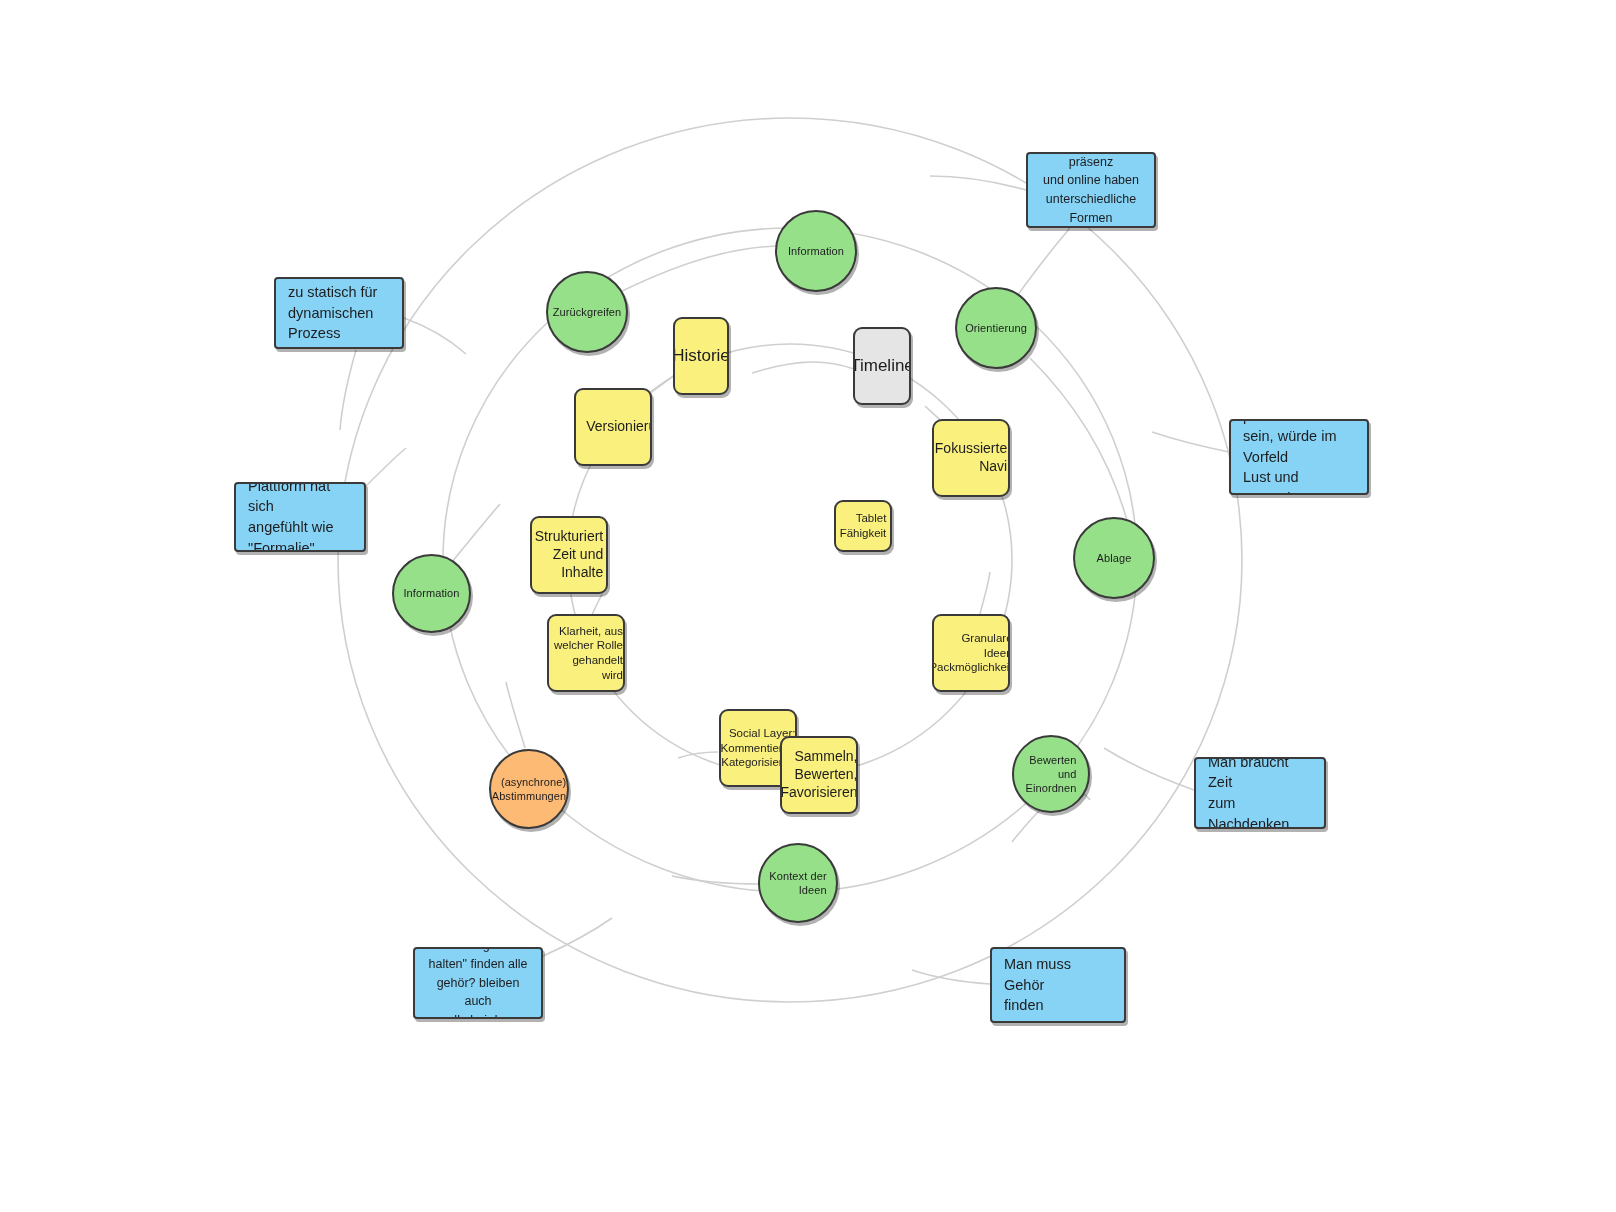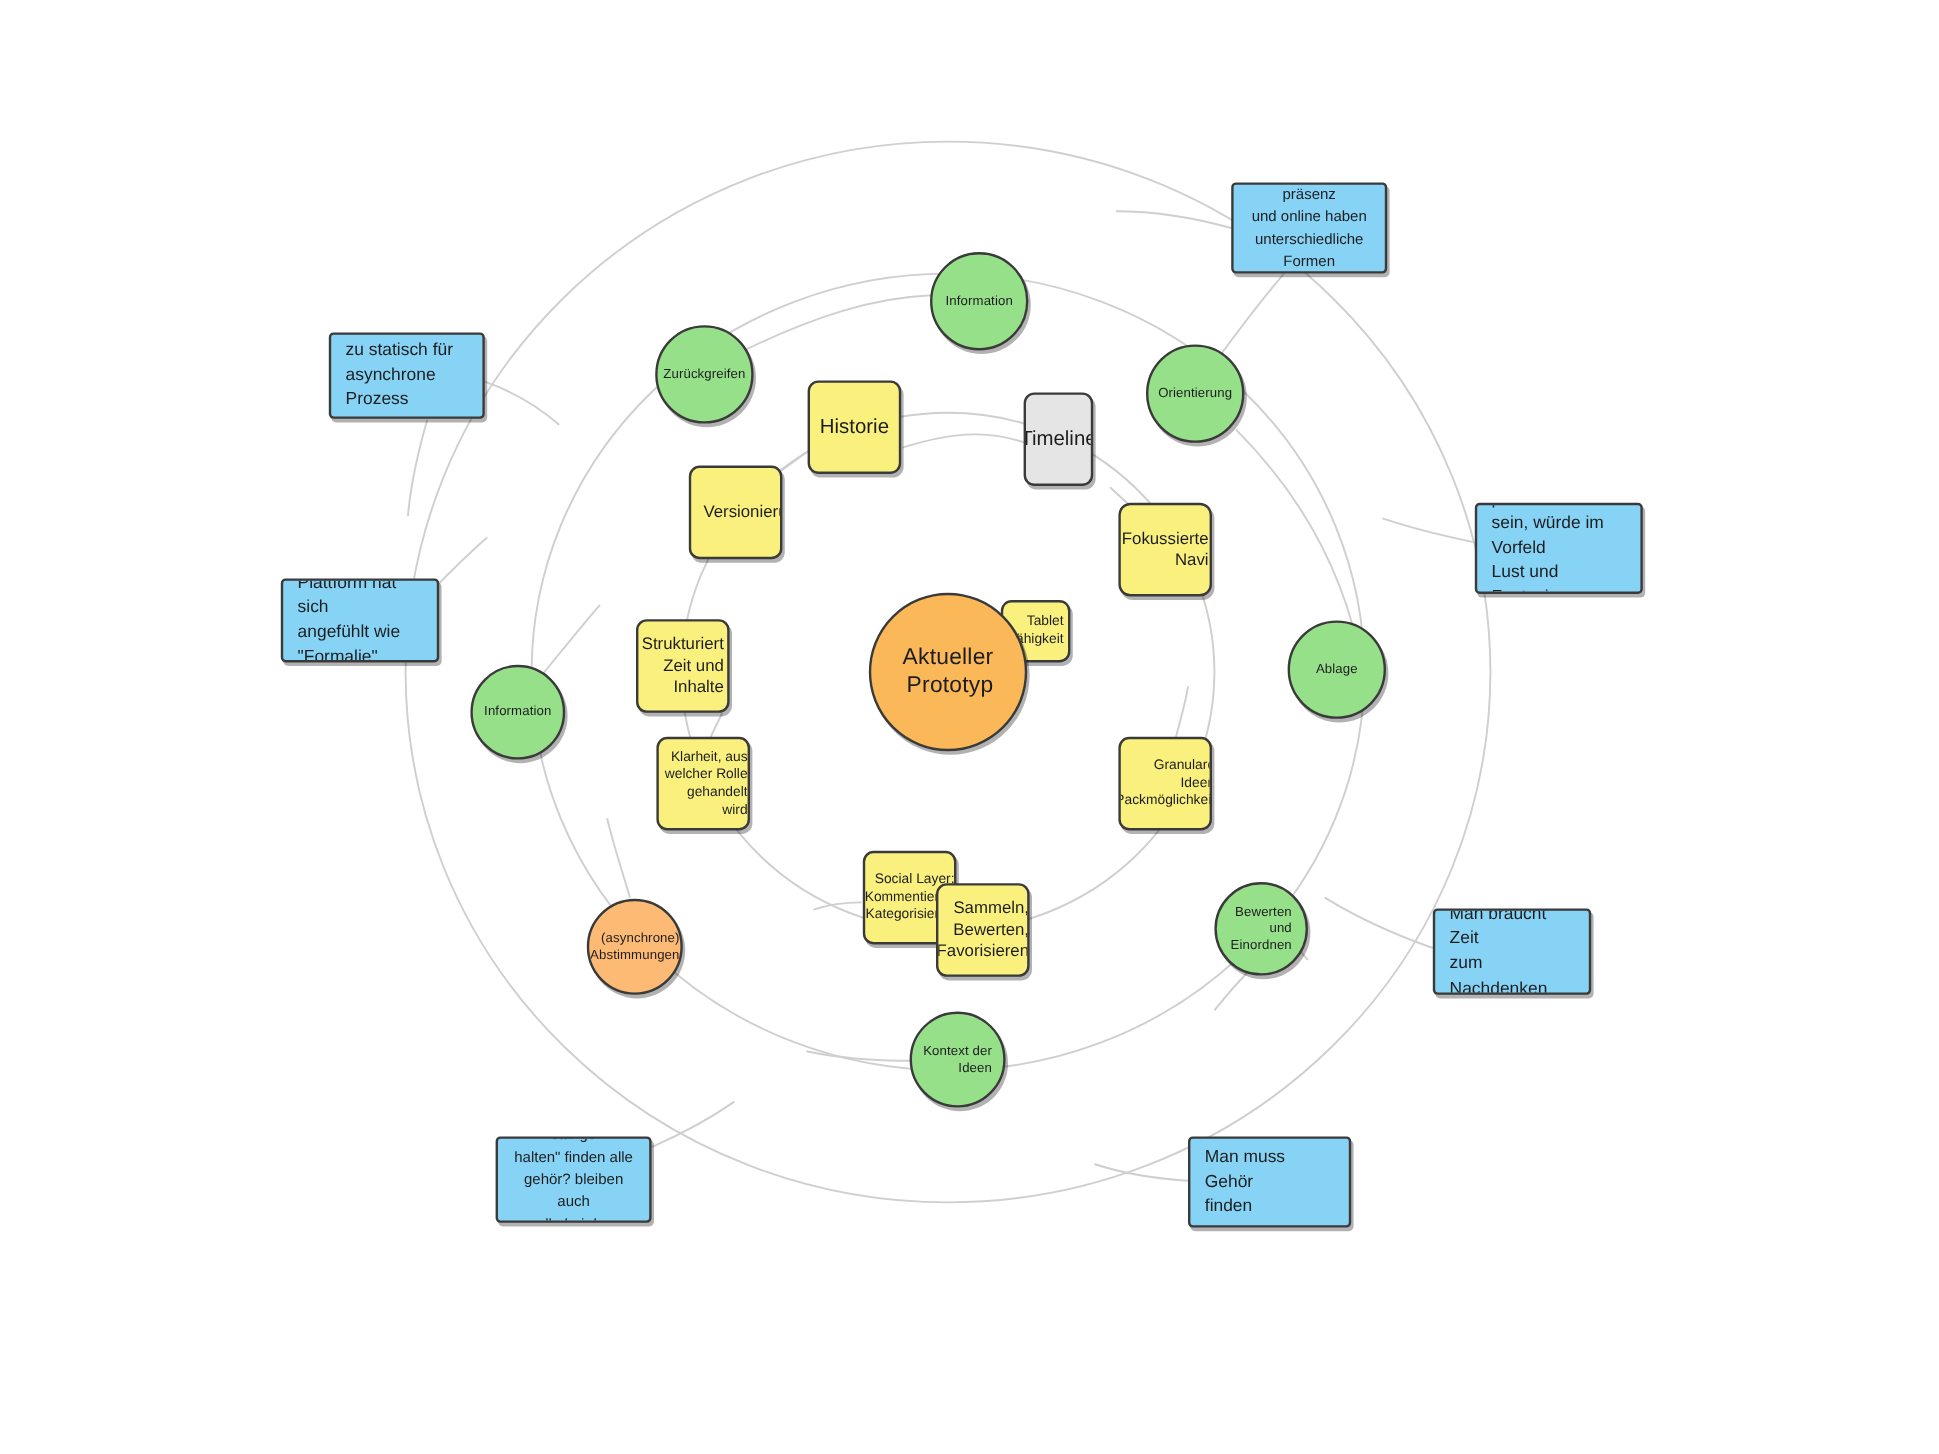--- a/index.html
+++ b/index.html
@@ -134,21 +134,21 @@
       <div class="node circle green shadowed" style="left: 392px; top: 554px; width: 79px; height: 79px; background: rgb(150, 224, 138);">Information</div>
       <div class="node circle green shadowed" style="left: 489px; top: 749px; width: 80px; height: 80px; background: #fdba74;">(asynchrone)
 Abstimmungen</div>
       <div class="node circle green shadowed" style="left: 1012px; top: 735px; width: 78px; height: 78px; background: rgb(150, 224, 138);">Bewerten
 und
 Einordnen</div>
       <div class="node circle green shadowed" style="left: 758px; top: 843px; width: 80px; height: 80px; background: rgb(150, 224, 138);">Kontext der
 Ideen</div>
     </div>
   <div id="card-layer">
-      <div class="node card shadowed big" style="left: 673px; top: 317px; width: 78px; height: 78px; background: rgb(250, 240, 126);">Historie</div>
+      <div class="node card shadowed big" style="left: 673px; top: 317px; width: 56px; height: 78px; background: rgb(250, 240, 126);">Historie</div>
       <div class="node card shadowed big" style="left: 853px; top: 327px; width: 58px; height: 78px; background: #e5e5e5;">Timeline</div>
       <div class="node card shadowed mid" style="left: 574px; top: 388px; width: 78px; height: 78px; background: rgb(250, 240, 126); padding-left: 32px;">Versionierung</div>
       <div class="node card shadowed mid" style="left: 932px; top: 419px; width: 78px; height: 78px; background: rgb(250, 240, 126); border-radius: 10px;">Fokussierte
 Navi</div>
       <div class="node card shadowed small" style="left: 834px; top: 500px; width: 58px; height: 52px; background: rgb(250, 240, 126);">Tablet
 Fähigkeit</div>
       <div class="node card shadowed mid" style="left: 530px; top: 516px; width: 78px; height: 78px; background: rgb(250, 240, 126);">Strukturiert
 Zeit und
 Inhalte</div>
       <div class="node card shadowed small" style="left: 547px; top: 614px; width: 78px; height: 78px; background: rgb(250, 240, 126);">Klarheit, aus
@@ -163,35 +163,33 @@
       <div class="node card shadowed mid" style="left: 780px; top: 736px; width: 78px; height: 78px; background: rgb(250, 240, 126);">Sammeln,
 Bewerten,
 Favorisieren</div>
     </div>
   <div id="note-layer">
       <div class="note shadowed center-align" style="left: 1026px; top: 152px; width: 130px; height: 76px; background: rgb(134, 211, 245);">kollaborieren in präsenz
 und online haben
 unterschiedliche Formen
 und Bedingungen</div>
       <div class="note shadowed left-align" style="left: 274px; top: 277px; width: 130px; height: 72px; background: rgb(134, 211, 245);">zu statisch für
-asynchrone
+dynamischen
 Prozess</div>
       <div class="note shadowed left-align" style="left: 1229px; top: 419px; width: 140px; height: 76px; background: rgb(134, 211, 245);">Es muss plastischer
 sein, würde im Vorfeld
 Lust und Fantasie
 anregen</div>
       <div class="note shadowed left-align" style="left: 234px; top: 482px; width: 132px; height: 70px; background: rgb(134, 211, 245);">Plattform hat sich
 angefühlt wie
 "Formalie"</div>
       <div class="note shadowed left-align" style="left: 1194px; top: 757px; width: 132px; height: 72px; background: rgb(134, 211, 245);">Man braucht Zeit
 zum Nachdenken</div>
       <div class="note shadowed center-align" style="left: 413px; top: 947px; width: 130px; height: 72px; background: rgb(134, 211, 245);">"alle bei der stange
 halten" finden alle
 gehör? bleiben auch
 alle bei der Methode?</div>
       <div class="note shadowed left-align" style="left: 990px; top: 947px; width: 136px; height: 76px; background: rgb(134, 211, 245);">Man muss Gehör
 finden</div>
     </div>
 
-  <div class="node circle center-node shadowed" id="center-node" style="left: 724px; top: 494px; width: 132px; height: 132px; background: rgb(251, 184, 89);">Aktueller
-Prototyp</div>
 
 </div>
 
 </body></html>

